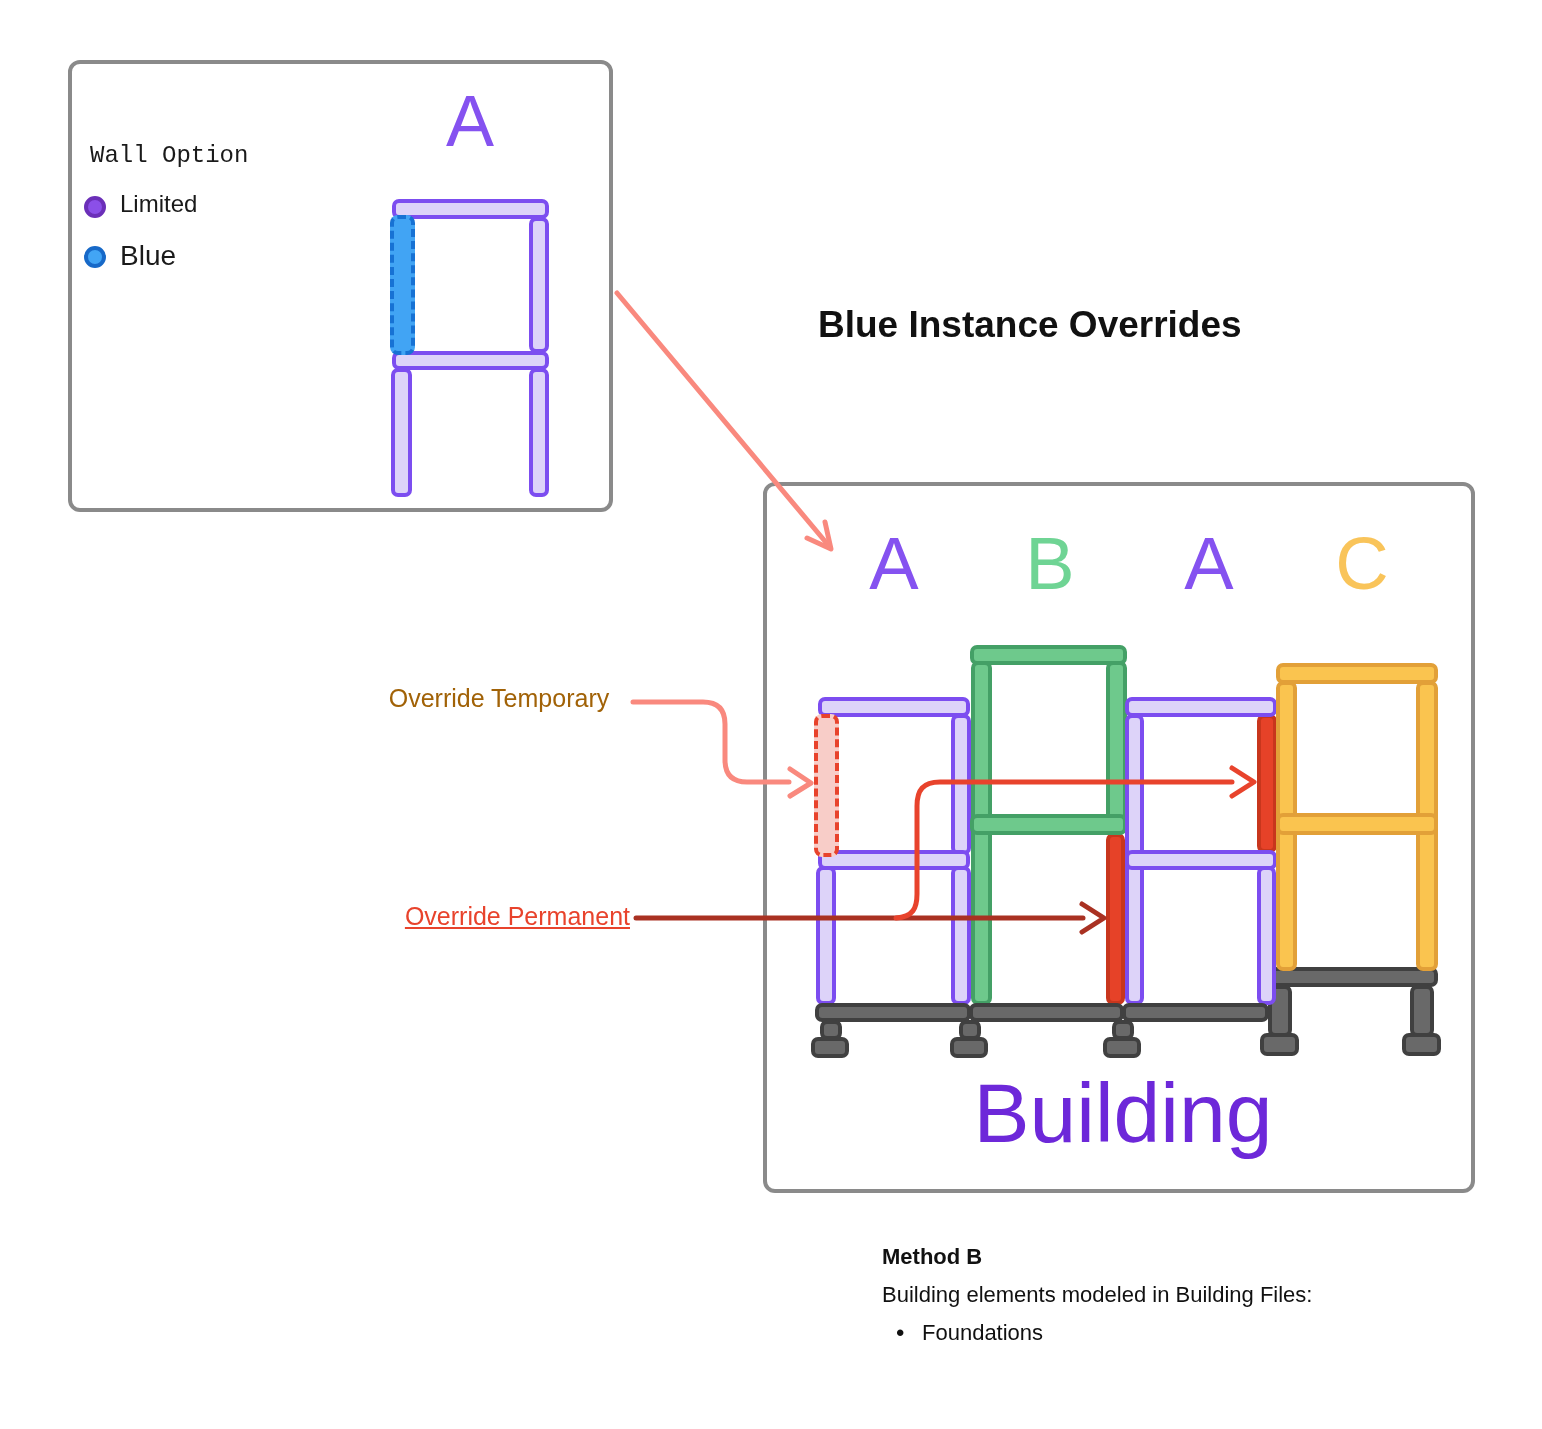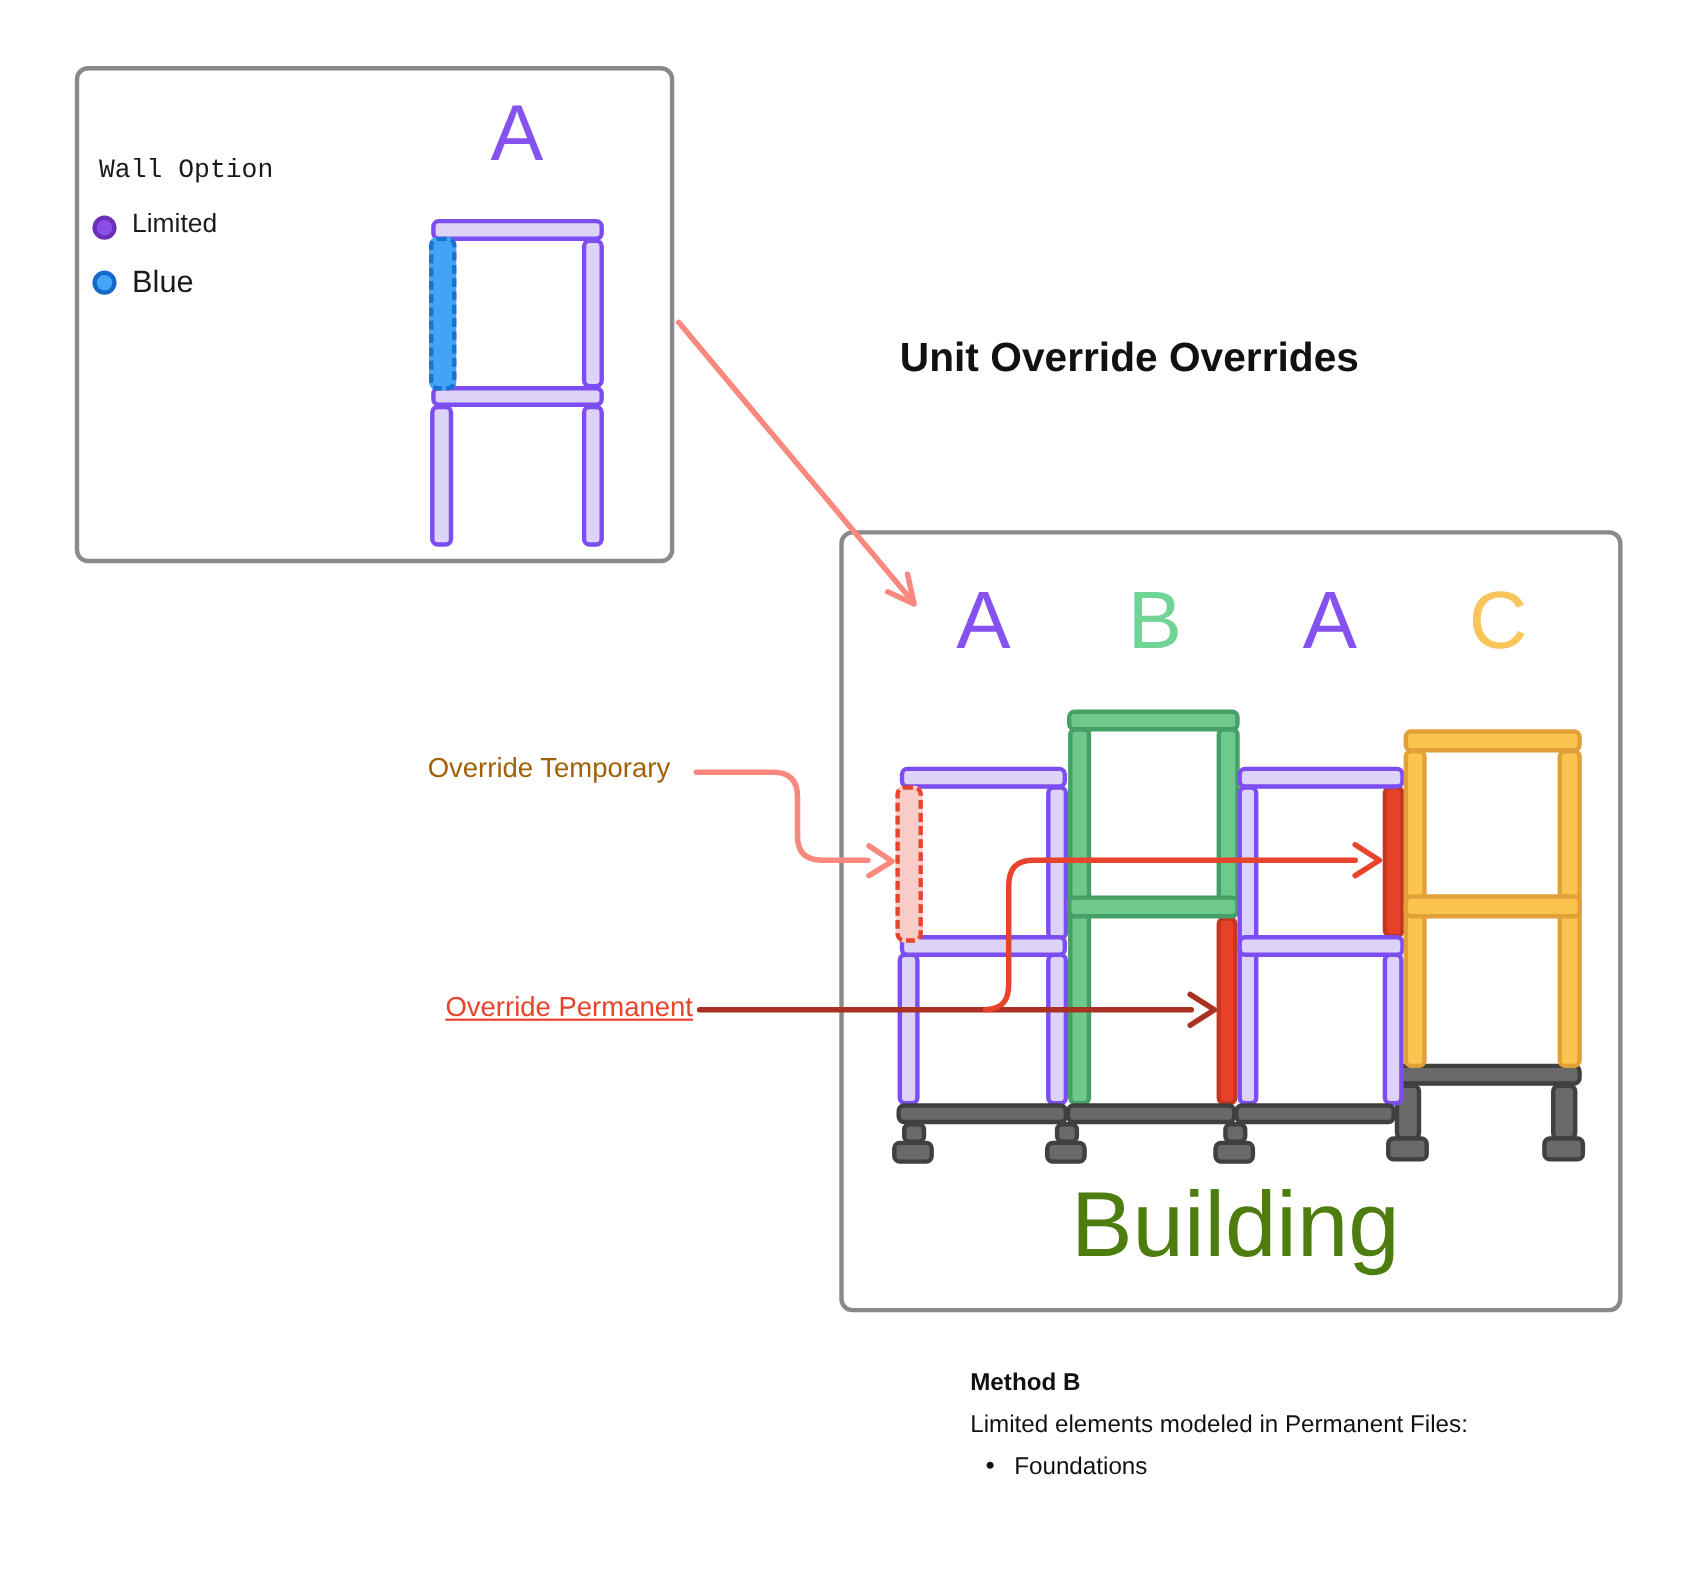--- a/index.html
+++ b/index.html
@@ -41,21 +41,21 @@
 
   <div class="unit-letter" style="left:470px;top:85px;font-size:72px;color:#8552F0;">A</div>
 
   <div class="wall purple" style="left:529px;top:217px;width:20px;height:136px;"></div>
   <div class="wall purple" style="left:391px;top:368px;width:21px;height:129px;"></div>
   <div class="wall purple" style="left:529px;top:368px;width:20px;height:129px;"></div>
   <div class="wall purple" style="left:392px;top:199px;width:157px;height:20px;"></div>
   <div class="wall purple" style="left:392px;top:351px;width:157px;height:19px;"></div>
   <div class="bluedash" style="left:390px;top:215px;width:25px;height:140px;"></div>
 
-  <div class="lbl" style="left:818px;top:304px;font-size:37px;font-weight:600;color:#111;">Unit Override Overrides</div>
+  <div class="lbl" style="left:818px;top:304px;font-size:37px;font-weight:600;color:#111;">Blue Instance Overrides</div>
 
   <div class="box" style="left:763px;top:482px;width:712px;height:711px;"></div>
 
   <div class="unit-letter" style="left:894px;top:527px;color:#8552F0;">A</div>
   <div class="unit-letter" style="left:1050px;top:527px;color:#6FD494;">B</div>
   <div class="unit-letter" style="left:1209px;top:527px;color:#8552F0;">A</div>
   <div class="unit-letter" style="left:1362px;top:527px;color:#F9C45A;">C</div>
 
   <div class="wall dark" style="left:1264px;top:967px;width:174px;height:20px;"></div>
   <div class="wall dark" style="left:1268px;top:985px;width:24px;height:52px;"></div>
@@ -91,28 +91,28 @@
   <div class="wall dark" style="left:815px;top:1003px;width:156px;height:19px;"></div>
   <div class="wall dark" style="left:969px;top:1003px;width:155px;height:19px;"></div>
   <div class="wall dark" style="left:1122px;top:1003px;width:147px;height:19px;"></div>
   <div class="wall dark" style="left:820px;top:1020px;width:22px;height:20px;"></div>
   <div class="wall dark" style="left:811px;top:1037px;width:38px;height:21px;"></div>
   <div class="wall dark" style="left:959px;top:1020px;width:22px;height:20px;"></div>
   <div class="wall dark" style="left:950px;top:1037px;width:38px;height:21px;"></div>
   <div class="wall dark" style="left:1112px;top:1020px;width:22px;height:20px;"></div>
   <div class="wall dark" style="left:1103px;top:1037px;width:38px;height:21px;"></div>
 
-  <div class="lbl" style="left:1123px;top:1071px;font-size:84px;color:#4d7c0f;transform:translateX(-50%);line-height:1;">Building</div>
+  <div class="lbl" style="left:1123px;top:1071px;font-size:84px;color:#6d28d9;transform:translateX(-50%);line-height:1;">Building</div>
 
   <div class="lbl" style="left:368px;top:684px;width:262px;text-align:center;font-size:25px;color:#a16207;">Override Temporary</div>
   <div class="lbl" style="left:368px;top:902px;width:262px;text-align:right;font-size:25px;color:#E8432C;text-decoration:underline;">Override Permanent</div>
 
   <div class="notes">
     <div class="line" style="font-weight:700;">Method B</div>
-    <div class="line">Limited elements modeled in Permanent Files:</div>
+    <div class="line">Building elements modeled in Building Files:</div>
     <ul>
       <li>Foundations</li>
     </ul>
   </div>
 
   <svg class="overlay" viewBox="0 0 1542 1429">
 
     <g stroke="#F9897E" stroke-width="5" fill="none" stroke-linecap="round" stroke-linejoin="round">
       <path d="M617,293 L829,546"></path>
       <path d="M807,538 L831,549 L825,522"></path>

